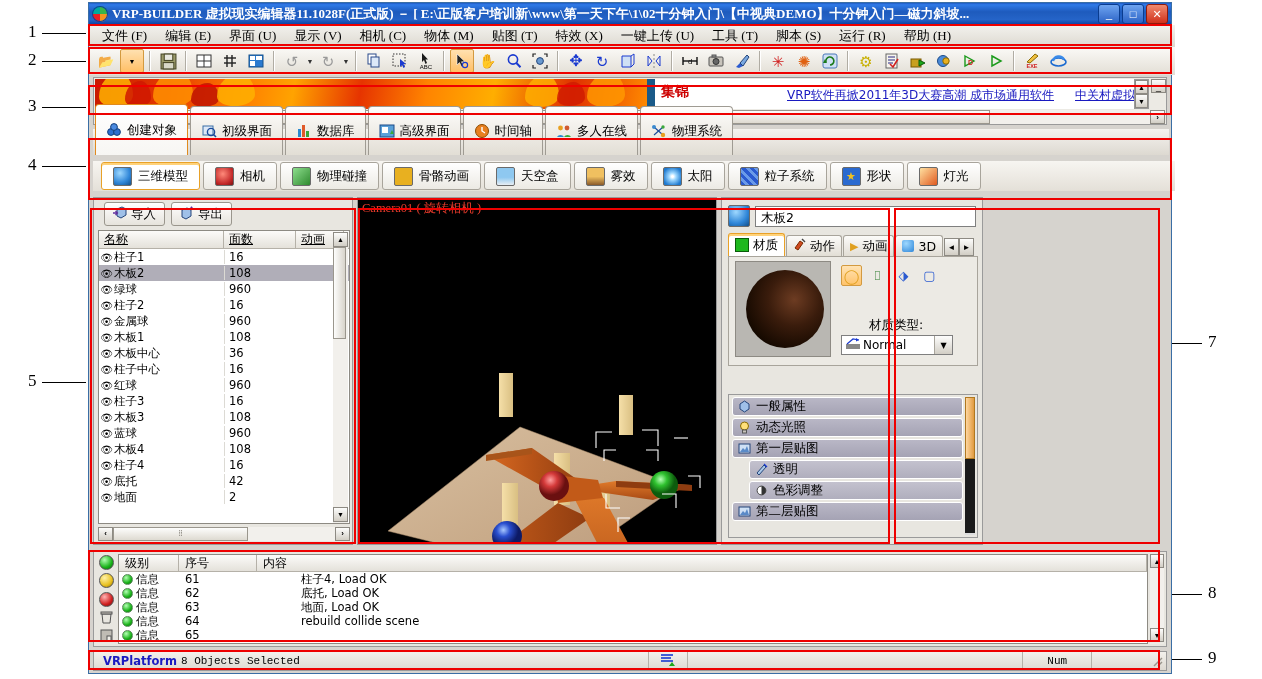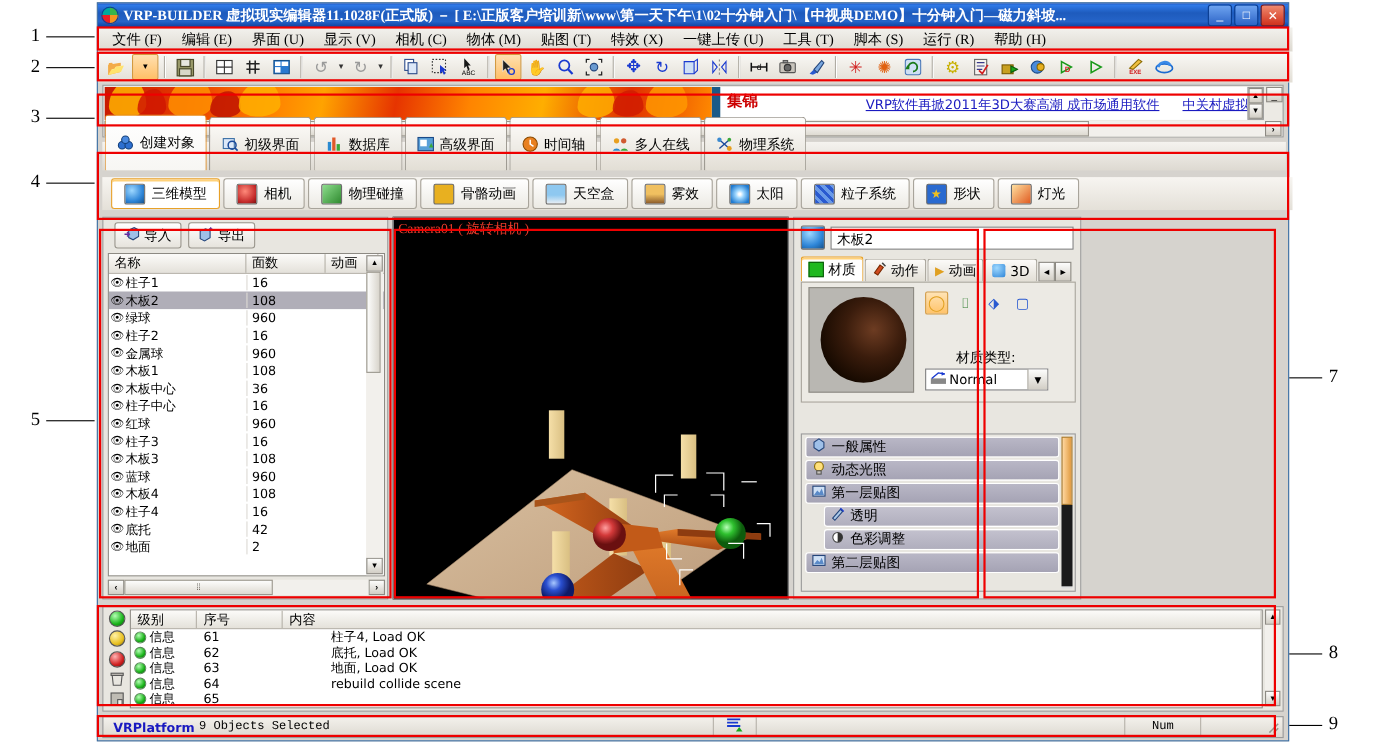--- a/index.html
+++ b/index.html
@@ -94,21 +94,21 @@
   .sqic{width:17px;height:17px;border:1px solid #6a6a6a;border-radius:2px;display:inline-block;}
 
   
   #leftpanel{position:absolute;left:4px;top:194px;width:260px;height:348px;
      background:#e8e6e0;border:1px solid #9a9a9a;box-sizing:border-box;}
   #lp-toolbar{position:absolute;left:2px;top:2px;width:254px;height:28px;display:flex;align-items:center;gap:6px;padding-left:8px;}
   .lpbtn{height:22px;display:flex;align-items:center;gap:4px;padding:0 8px;border:1px solid #9a968d;border-radius:3px;
      background:linear-gradient(to bottom,#ffffff,#e6e3dc);font-size:12.5px;font-family:"DejaVu Sans",sans-serif;}
   #lp-list{position:absolute;left:4px;top:32px;width:252px;height:294px;background:#fff;border:1px solid #8d8a83;box-sizing:border-box;overflow:hidden;}
   #lp-head{display:flex;height:17px;background:linear-gradient(to bottom,#fcfbf9,#e4e1da);border-bottom:1px solid #b5b1a8;
-     font-family:"DejaVu Sans",sans-serif;font-size:12px;}
+     font-family:"DejaVu Sans",sans-serif;font-size:12px;text-decoration:underline;}
   #lp-head div{border-right:1px solid #b5b1a8;padding-left:5px;line-height:17px;box-sizing:border-box;}
   .lpr{display:flex;height:16px;align-items:center;font-size:11.5px;font-family:"DejaVu Sans",sans-serif;}
   .lpr.sel{background:#b0aeb8;}
   .lpr .eye{width:15px;text-align:center;font-size:10px;}
   .lpr .nm{width:110px;overflow:hidden;white-space:nowrap;}
   .lpr .fc{width:72px;border-left:1px solid #dcdad4;padding-left:4px;box-sizing:border-box;}
   .lpr .an{width:48px;border-left:1px solid #dcdad4;box-sizing:border-box;}
   #lp-vs{position:absolute;right:1px;top:1px;width:15px;height:292px;background:#f0eeea;}
   #lp-hs{position:absolute;left:4px;top:328px;width:252px;height:15px;display:flex;align-items:center;}
 
@@ -138,21 +138,21 @@
   .shbtn{width:19px;height:19px;border:1px solid transparent;border-radius:2px;display:flex;align-items:center;justify-content:center;}
   .shbtn.sel{background:linear-gradient(to bottom,#ffe3b4,#ffc36a);border:1px solid #d39a40;}
   #rp-mtlabel{position:absolute;left:140px;top:60px;font-size:12.5px;font-family:"DejaVu Sans",sans-serif;}
   #rp-select{position:absolute;left:112px;top:78px;width:112px;height:20px;background:#fff;border:1px solid #7f7f7f;
      box-sizing:border-box;display:flex;align-items:center;font-size:12px;font-family:"DejaVu Sans",sans-serif;}
   #rp-select .sv{flex:1;padding-left:4px;display:flex;align-items:center;gap:3px;}
   #rp-select .ar{width:17px;height:18px;border-left:1px solid #a8a49b;background:linear-gradient(to bottom,#fdfdfc,#d2cec5);
      display:flex;align-items:center;justify-content:center;font-size:8px;}
   #rp-rolls{position:absolute;left:6px;top:196px;width:250px;height:144px;background:#e8e6e0;border:1px solid #9a9a9a;box-sizing:border-box;overflow:hidden;}
   .roll{height:19px;margin:2px 14px 2px 3px;background:linear-gradient(to bottom,#b9b7c6,#a5a3b4);
-     border:1px solid #ffffff;border-radius:3px;display:flex;align-items:flex-start;gap:5px;padding-left:5px;
+     border:1px solid #ffffff;border-radius:3px;display:flex;align-items:center;gap:5px;padding-left:5px;
      font-size:12.5px;box-sizing:border-box;font-family:"DejaVu Sans",sans-serif;}
   .roll.sub{margin-left:20px;background:linear-gradient(to bottom,#c3c1ce,#b0aebd);}
   #rp-rollsb{position:absolute;right:2px;top:2px;width:10px;height:138px;background:#ddd;}
 
   
   #logpanel{position:absolute;left:4px;top:548px;width:1074px;height:96px;background:#e8e6e0;border:1px solid #9a9a9a;box-sizing:border-box;}
   #log-side{position:absolute;left:2px;top:2px;width:20px;height:90px;display:flex;flex-direction:column;gap:2px;align-items:center;}
   .logsb{width:18px;height:17px;display:flex;align-items:center;justify-content:center;font-size:11px;}
   #log-table{position:absolute;left:24px;top:2px;width:1030px;height:90px;background:#fff;border:1px solid #8d8a83;box-sizing:border-box;overflow:hidden;}
   #log-head{display:flex;height:16px;background:linear-gradient(to bottom,#fcfbf9,#e4e1da);border-bottom:1px solid #b5b1a8;font-size:12px;font-family:"DejaVu Sans",sans-serif;}
@@ -968,21 +968,21 @@
       <div id="log-vs">
         <div class="vsb-btn" style="width:14px;height:14px;">▲</div>
         <div style="height:60px;background:#f2f0ec;"></div>
         <div class="vsb-btn" style="width:14px;height:14px;">▼</div>
       </div>
     </div>
 
     <div id="statusbar">
       <div class="stcell" style="width:560px;">
         <span id="st-brand">VRPlatform</span>
-        <span>9 Objects Selected</span>
+        <span>8 Objects Selected</span>
       </div>
       <div class="stcell" style="width:40px;justify-content:center;">
         <span><svg width="16" height="14" viewBox="0 0 16 14">
               <g stroke="#1a3ad0" stroke-width="1.6">
                 <line x1="1" y1="2" x2="13" y2="2"></line>
                 <line x1="1" y1="5" x2="11" y2="5"></line>
                 <line x1="1" y1="8" x2="13" y2="8"></line>
               </g>
               <path d="M9 13 L12 9 L15 13 Z" fill="#1aa81a"></path>
             </svg></span>

